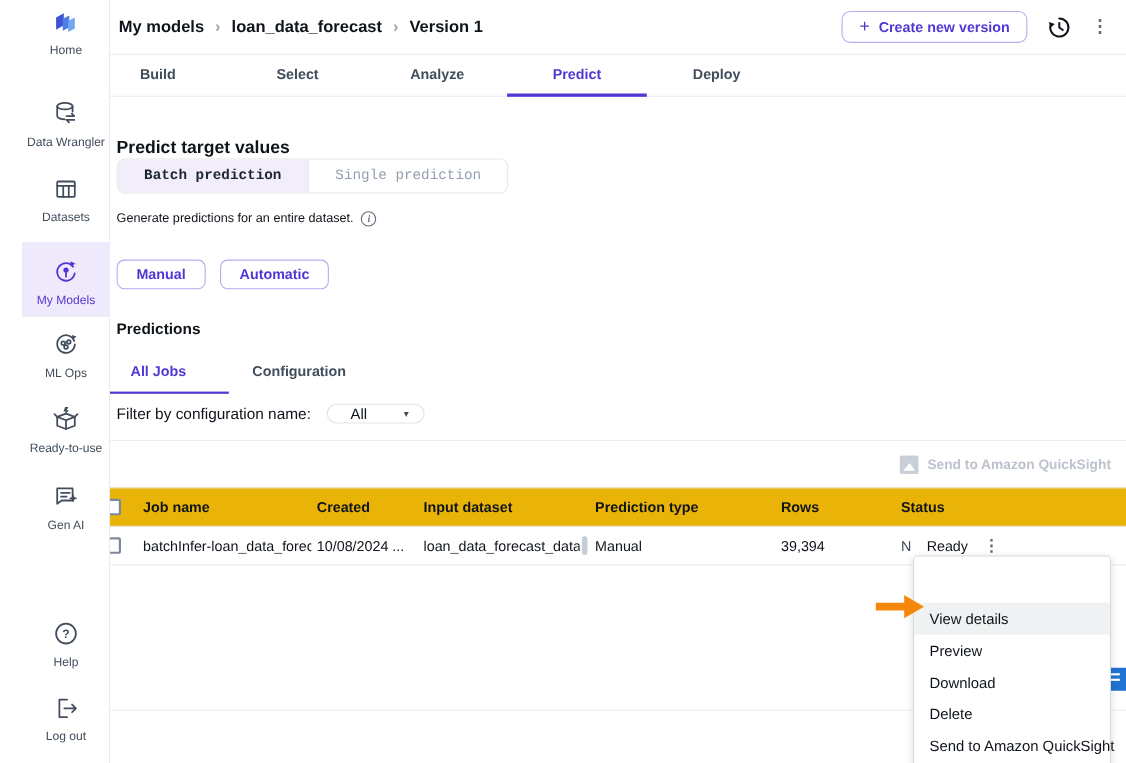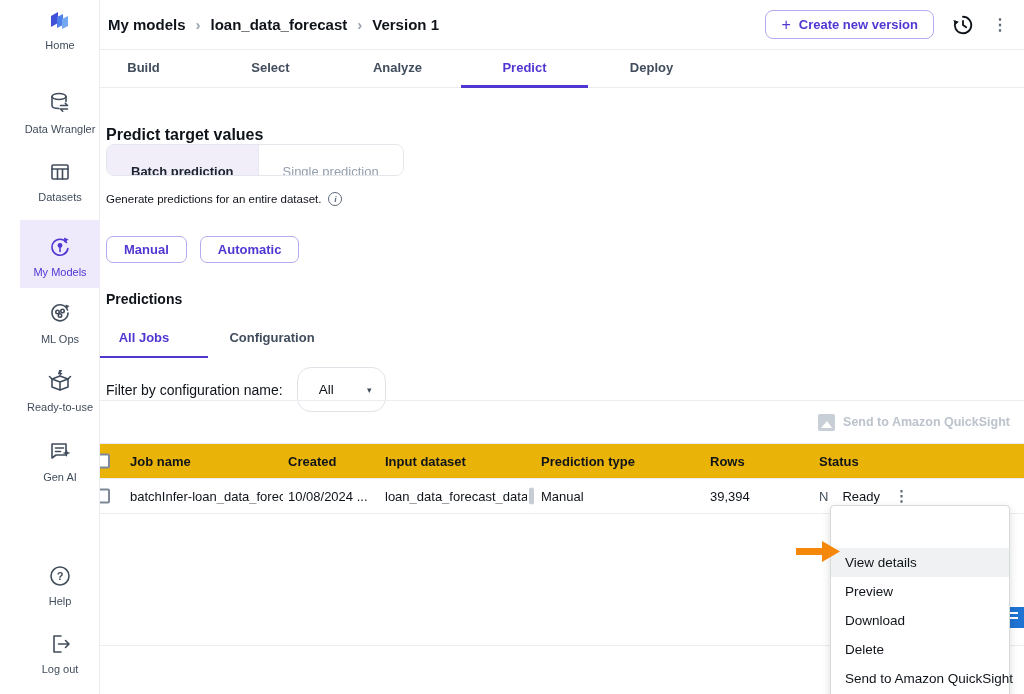--- a/index.html
+++ b/index.html
@@ -31,40 +31,40 @@
   .model-tabs { position:relative; height:38px; border-bottom:1px solid #ebedf0; display:flex; }
   .mtab { width:127px; text-align:center; font-size:13px; font-weight:bold; color:#414d5c; line-height:36px; cursor:pointer; position:relative; }
   .mtab.active { color:#5236d2; }
   .mtab.active::after { content:""; position:absolute; left:0; right:0; bottom:-1px; height:3px; background:#5236d2; }
 
   
   .content { position:relative; height:606px; }
   .page-title { position:absolute; left:26px; top:24px; font-size:16px; font-weight:bold;margin-top:14px; }
 
   .mode-toggle { position:absolute; left:26px; top:56px; height:32px; display:flex; border:1px solid #e3e6ea; border-radius:8px; overflow:hidden; }
-  .mode { padding:12px 24px; line-height:30px; font-size:13px; cursor:pointer; background:#fff; color:#95a0af; }
+  .mode { padding:0 24px; line-height:30px; font-size:13px; cursor:pointer; background:#fff; color:#95a0af;font-family:Liberation Mono, monospace; }
   .mode.active { background:#f1eefa; color:#1b2430; font-weight:bold; }
   .mode + .mode { border-left:1px solid #e9ebee; }
 
   .caption-row { position:absolute; left:26px; top:104px; display:flex; align-items:center; gap:7px; font-size:11.5px; color:#0f141a; }
   .info-circ { width:14px; height:14px; border:1.4px solid #5f6b7a; border-radius:50%; font-size:9px; color:#5f6b7a; display:flex; align-items:center; justify-content:center; font-style:italic; font-weight:bold; cursor:pointer; font-family:"Liberation Serif", serif; }
 
   .action-btns { position:absolute; left:26px; top:148px; display:flex; gap:13px; }
   .btn-outline { height:27px; padding:0 17px; border:1.5px solid #b7a9ee; border-radius:7px; background:#fff; color:#5236d2; font-weight:bold; font-size:13px; cursor:pointer; font-family:inherit; }
 
   .section-title { position:absolute; left:26px; top:203px; font-size:14px; font-weight:bold; }
 
   .jobs-tabs { position:absolute; left:0; top:242px; display:flex; }
   .jtab { width:128px; text-align:center; font-size:13px; font-weight:bold; color:#414d5c; padding-bottom:13px; cursor:pointer; position:relative; }
   .jtab.active { color:#5236d2; }
   .jtab.active::after { content:""; position:absolute; left:0; right:0; bottom:0; height:2.5px; background:#5236d2; }
 
   .filter-row { position:absolute; left:26px; top:279px; display:flex; align-items:center; gap:14px; }
   .filter-label { font-size:14px; color:#0f141a; }
-  .dropdown { width:89px; height:45px; border:1px solid #dfe3e8; border-radius:14px; display:flex; align-items:center; padding:0 13px 0 21px; cursor:pointer; background:#fff; }
+  .dropdown { width:89px; height:18px; border:1px solid #dfe3e8; border-radius:14px; display:flex; align-items:center; padding:0 13px 0 21px; cursor:pointer; background:#fff; }
   .dropdown .val { font-size:13.5px; color:#0f141a; }
   .dropdown .caret { margin-left:auto; font-size:9px; color:#414d5c; }
 
   .divider { position:absolute; left:0; right:0; height:1px; background:#ebedf0; }
 
   .qs-bar { position:absolute; left:0; right:0; top:313px; height:42px; display:flex; align-items:center; justify-content:flex-end; padding-right:14px; gap:8px; }
   .qs-bar .qs-text { font-size:12.5px; font-weight:bold; color:#bcc3cc; }
   .qs-icon { width:17px; height:17px; background:#c9cfd7; border-radius:2px; position:relative; }
   .qs-icon::after { content:""; position:absolute; left:3px; bottom:3px; width:0; height:0; border-left:6px solid transparent; border-right:5px solid transparent; border-bottom:7px solid #fff; }
 

